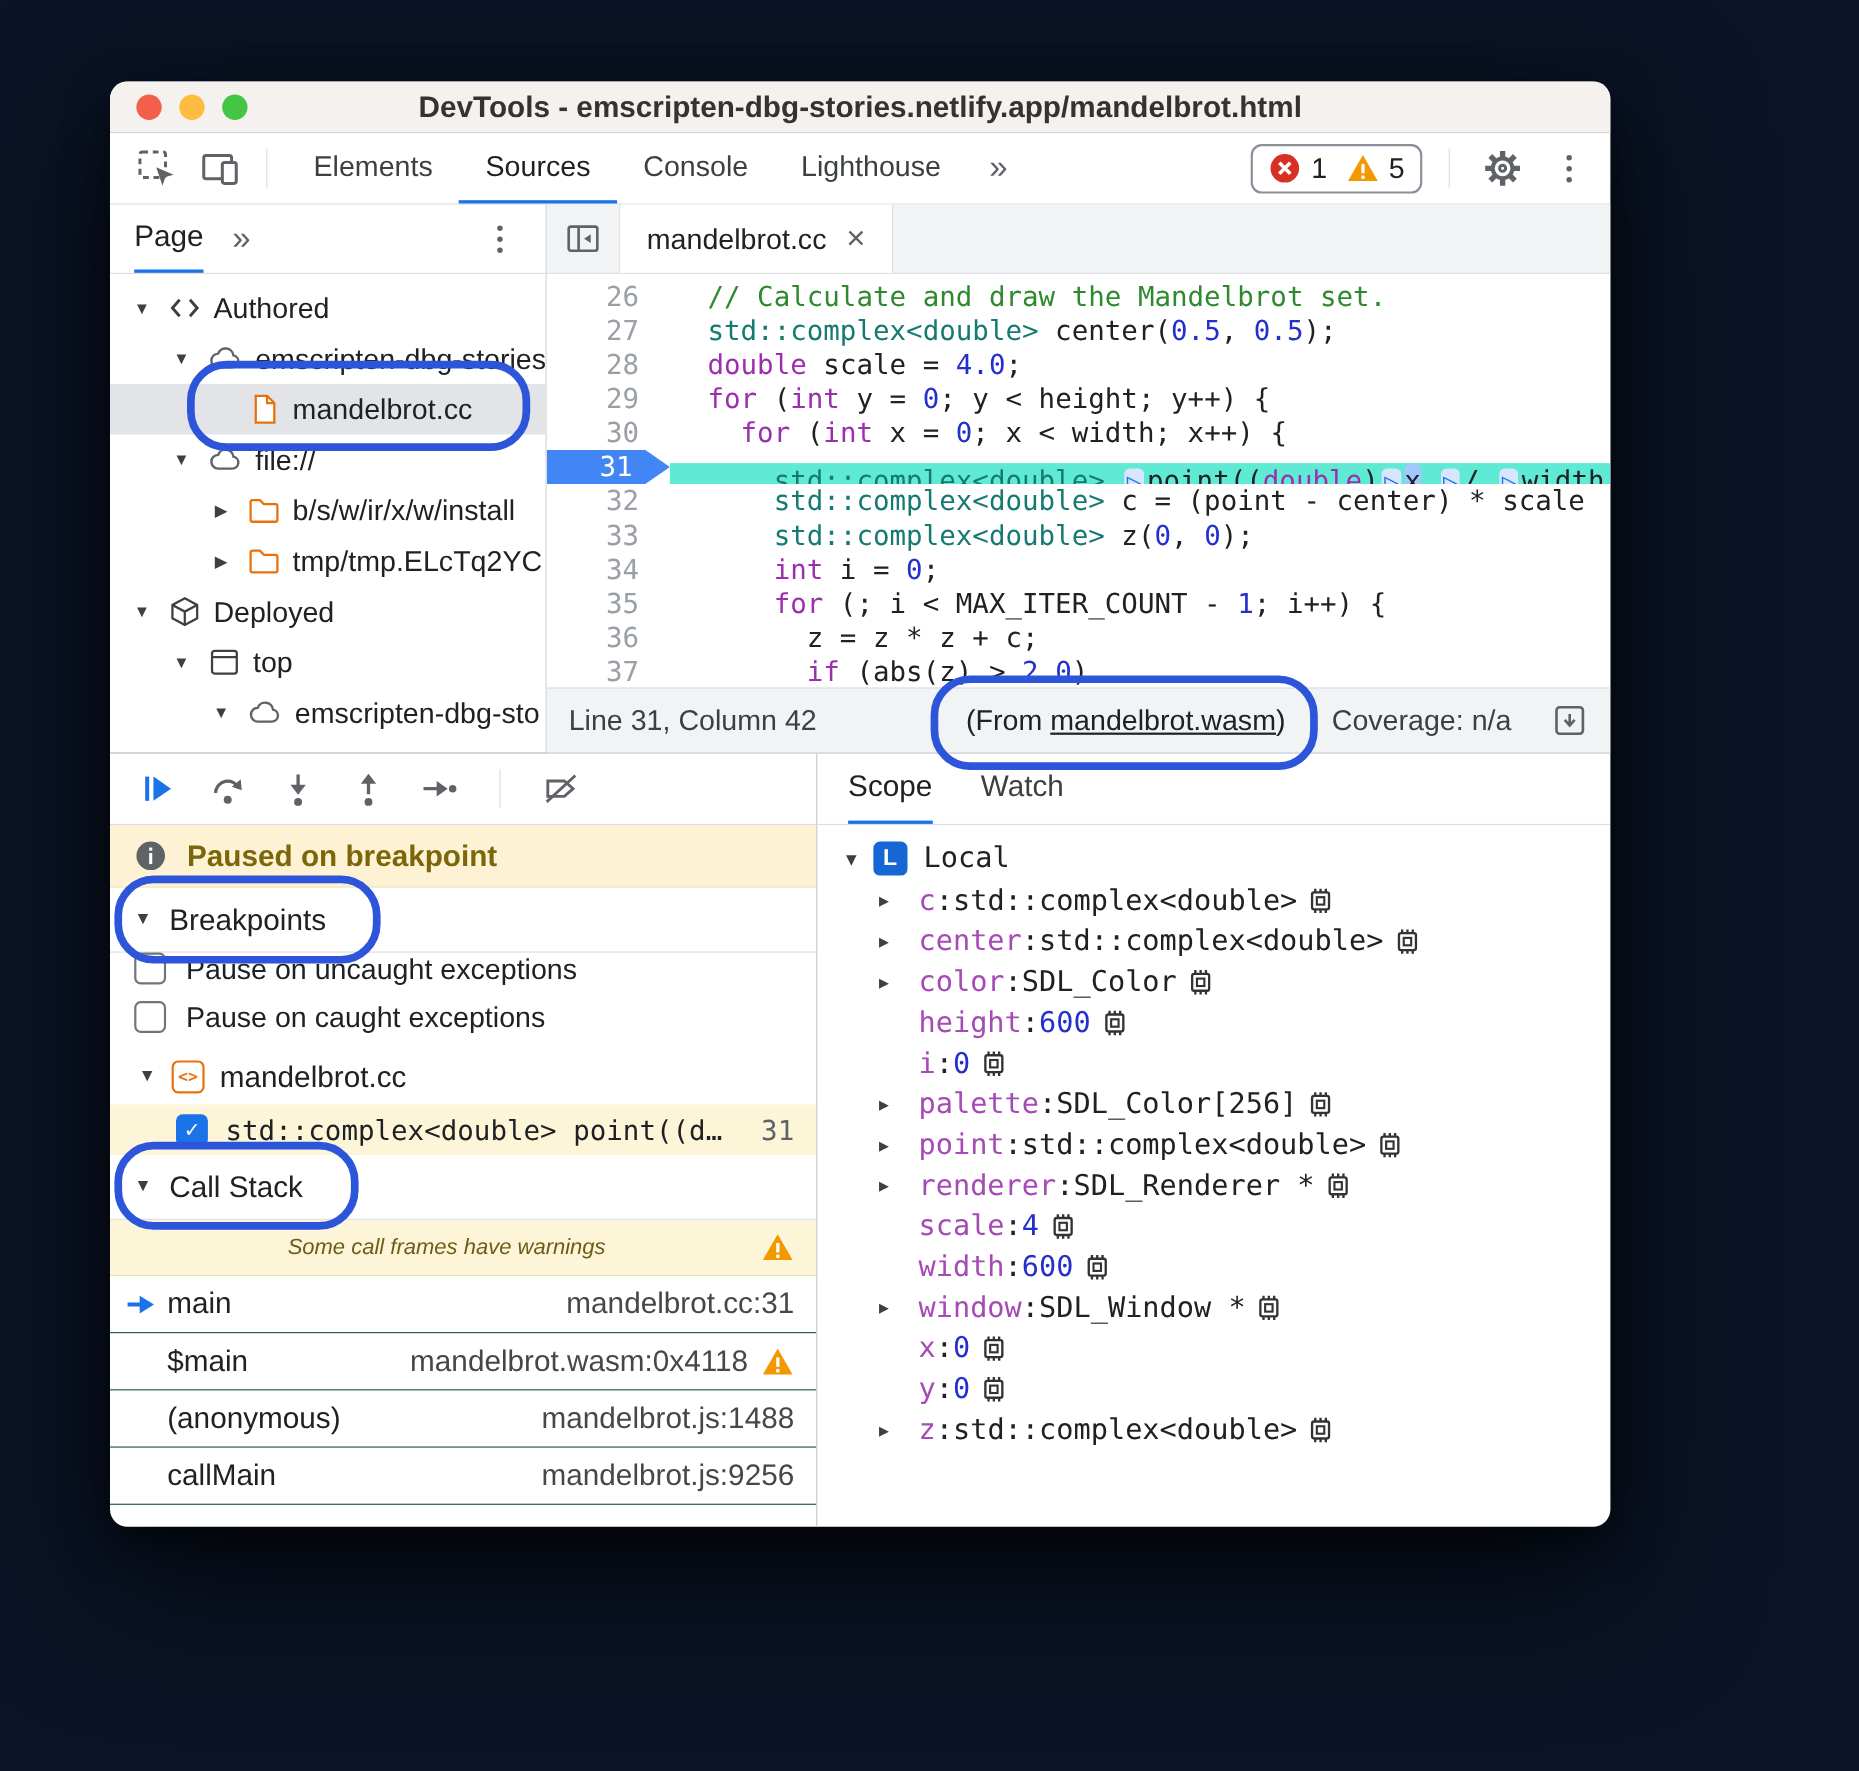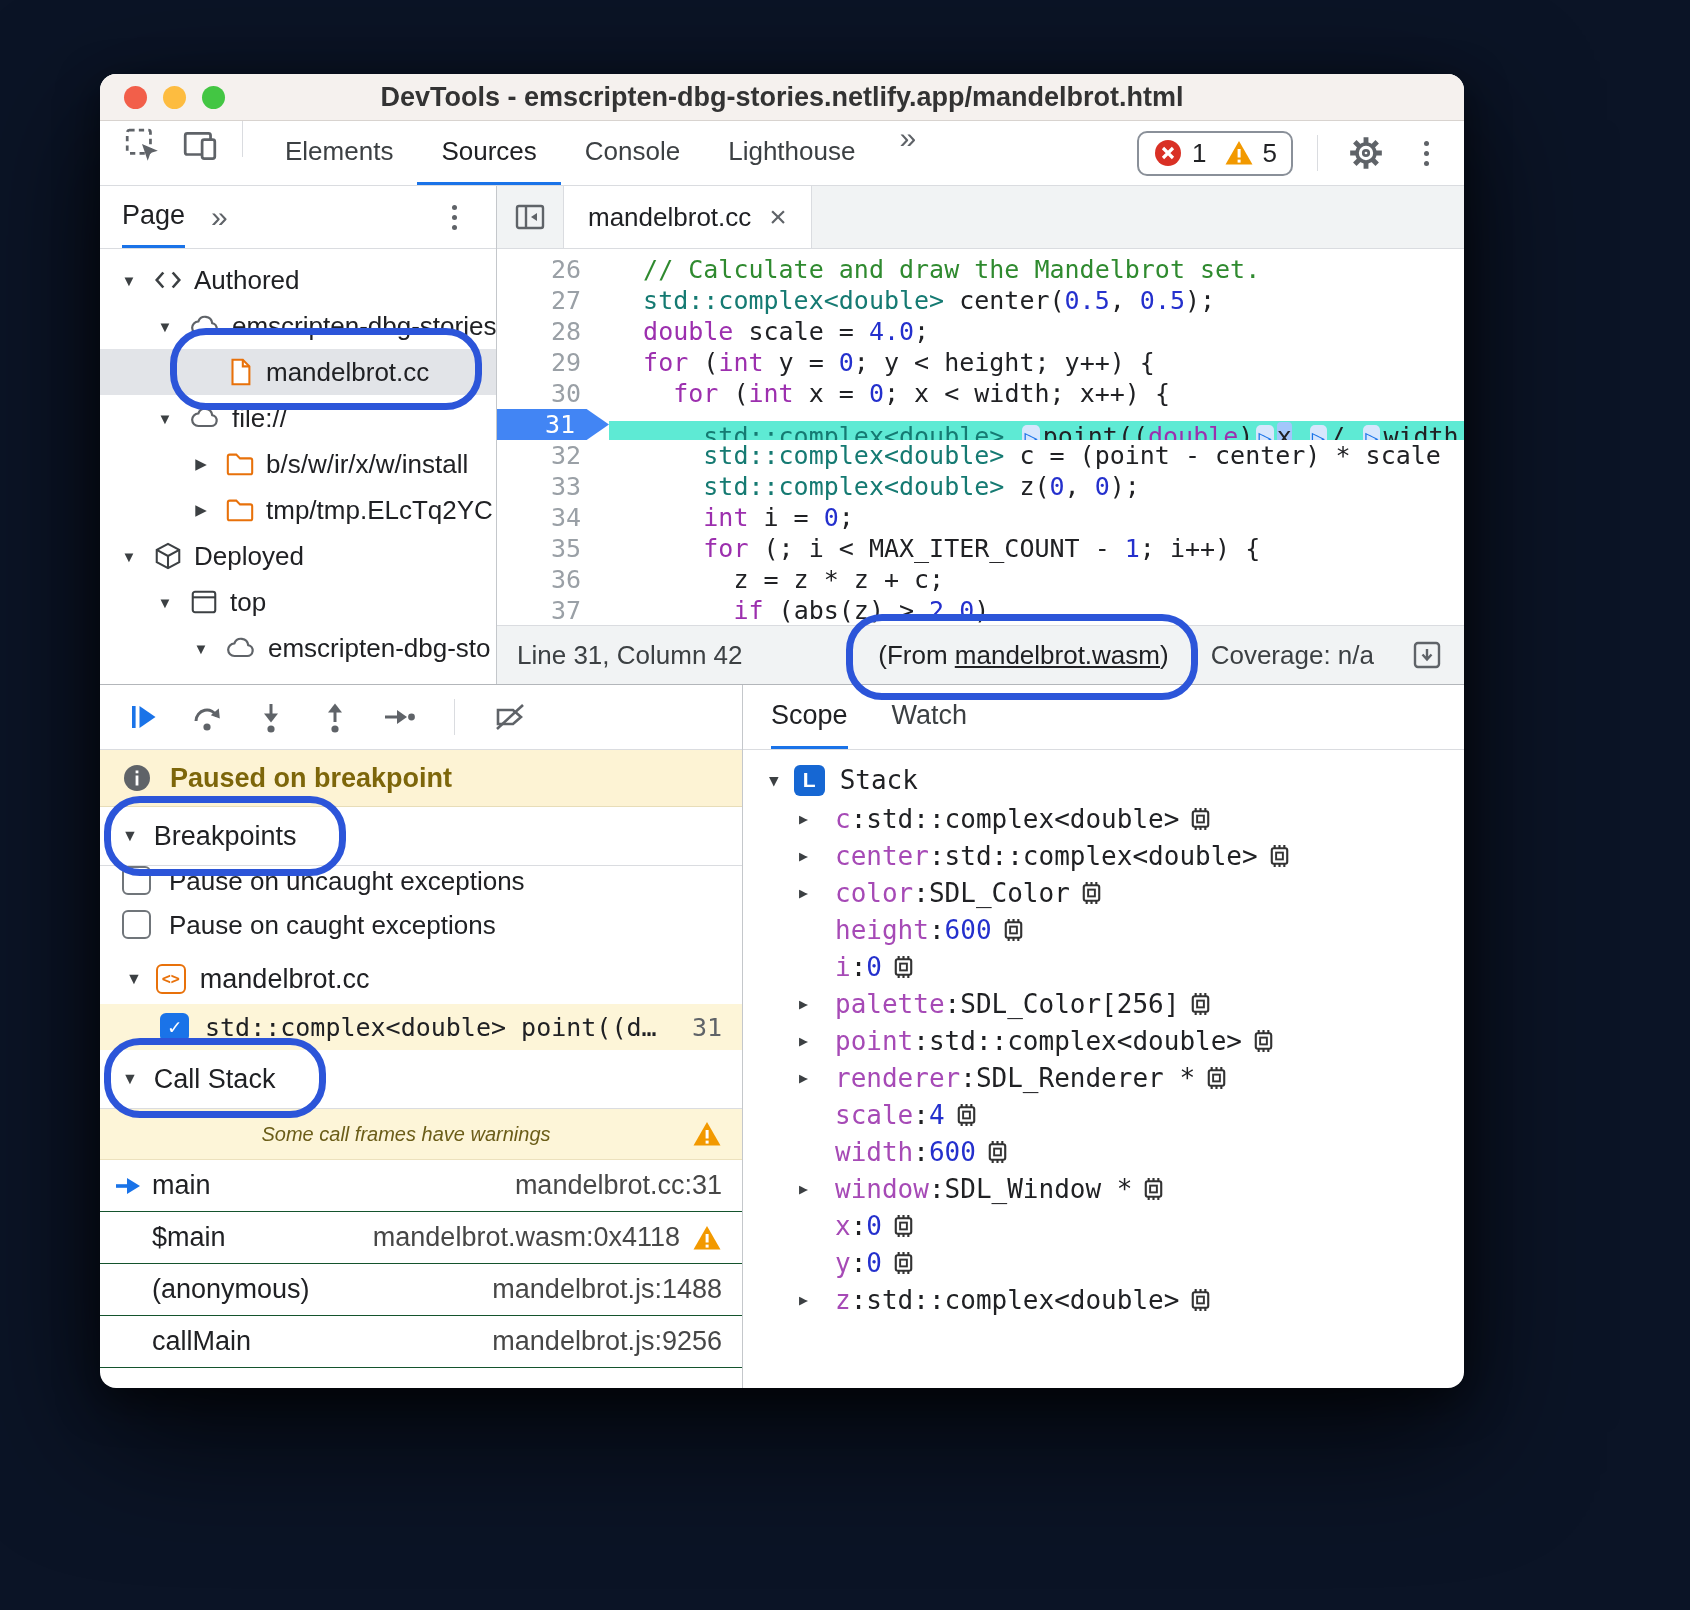--- a/index.html
+++ b/index.html
@@ -8,21 +8,21 @@
   .window{position:absolute;left:100px;top:74px;width:1364px;height:1314px;background:#fff;
           border-radius:16px;box-shadow:0 45px 130px rgba(0,0,0,.75),0 12px 40px rgba(0,0,0,.5);
           overflow:hidden;display:flex;flex-direction:column;}
   
   .titlebar{height:46px;background:#f5f1ee;border-bottom:1px solid #d8d3cf;display:flex;align-items:center;position:relative;flex:none;}
   .lights{position:absolute;left:24px;top:0;height:100%;display:flex;align-items:center;gap:16px;}
   .light{width:23px;height:23px;border-radius:50%;}
   .l-red{background:#f25f4a;} .l-yellow{background:#fdbc40;} .l-green{background:#43c643;}
   .wtitle{margin:0 auto;font-size:27px;font-weight:700;color:#333;}
   
-  .toolbar{height:64px;border-bottom:1px solid #dadce0;display:flex;padding:0 18px;flex:none;gap:10px;}
+  .toolbar{height:64px;border-bottom:1px solid #dadce0;display:flex;align-items:center;padding:0 18px;flex:none;gap:10px;}
   .tbtn{display:flex;align-items:center;justify-content:center;width:48px;height:48px;flex:none;}
   .vsep{width:1px;height:36px;background:#dadce0;margin:0 8px;flex:none;}
   .tabs{display:flex;height:100%;align-items:stretch;}
   .tab{display:flex;align-items:center;padding:0 24px;font-size:26px;color:#3c4043;border-bottom:3px solid transparent;}
   .tab.active{border-bottom-color:#1a73e8;color:#202124;}
   .moretabs{font-size:30px;color:#5f6368;padding:0 10px;}
   .tb-right{margin-left:auto;display:flex;align-items:center;gap:16px;}
   .badgebox{display:flex;align-items:center;gap:9px;border:2px solid #8a9099;border-radius:10px;padding:5px 14px;}
   .cnt{font-size:26px;color:#202124;}
   .kebab{display:flex;flex-direction:column;gap:5px;align-items:center;width:40px;}
@@ -513,21 +513,21 @@
 
     <div class="scopepane">
       <div class="sc-tabs">
           <div class="sctab active">Scope</div>
           <div class="sctab">Watch</div>
         </div>
       <div class="sc-body">
         <div class="local-row">
           <span class="sec-arrow">▼</span>
           <span class="lbadge">L</span>
-          <span>Stack</span>
+          <span>Local</span>
         </div>
         <div>
             <div class="var-row">
               <span class="var-arrow">▶</span>
               <span class="vname">c</span>
               <span class="vcolon">: </span>
               <span class="vval obj">std::complex&lt;double&gt;</span>
               <span class="chipic">
                 <svg width="27" height="26" viewBox="0 0 28 26">
                   <rect x="6" y="5" width="16" height="16" rx="2" fill="none" stroke="#333" stroke-width="2.2"></rect>

